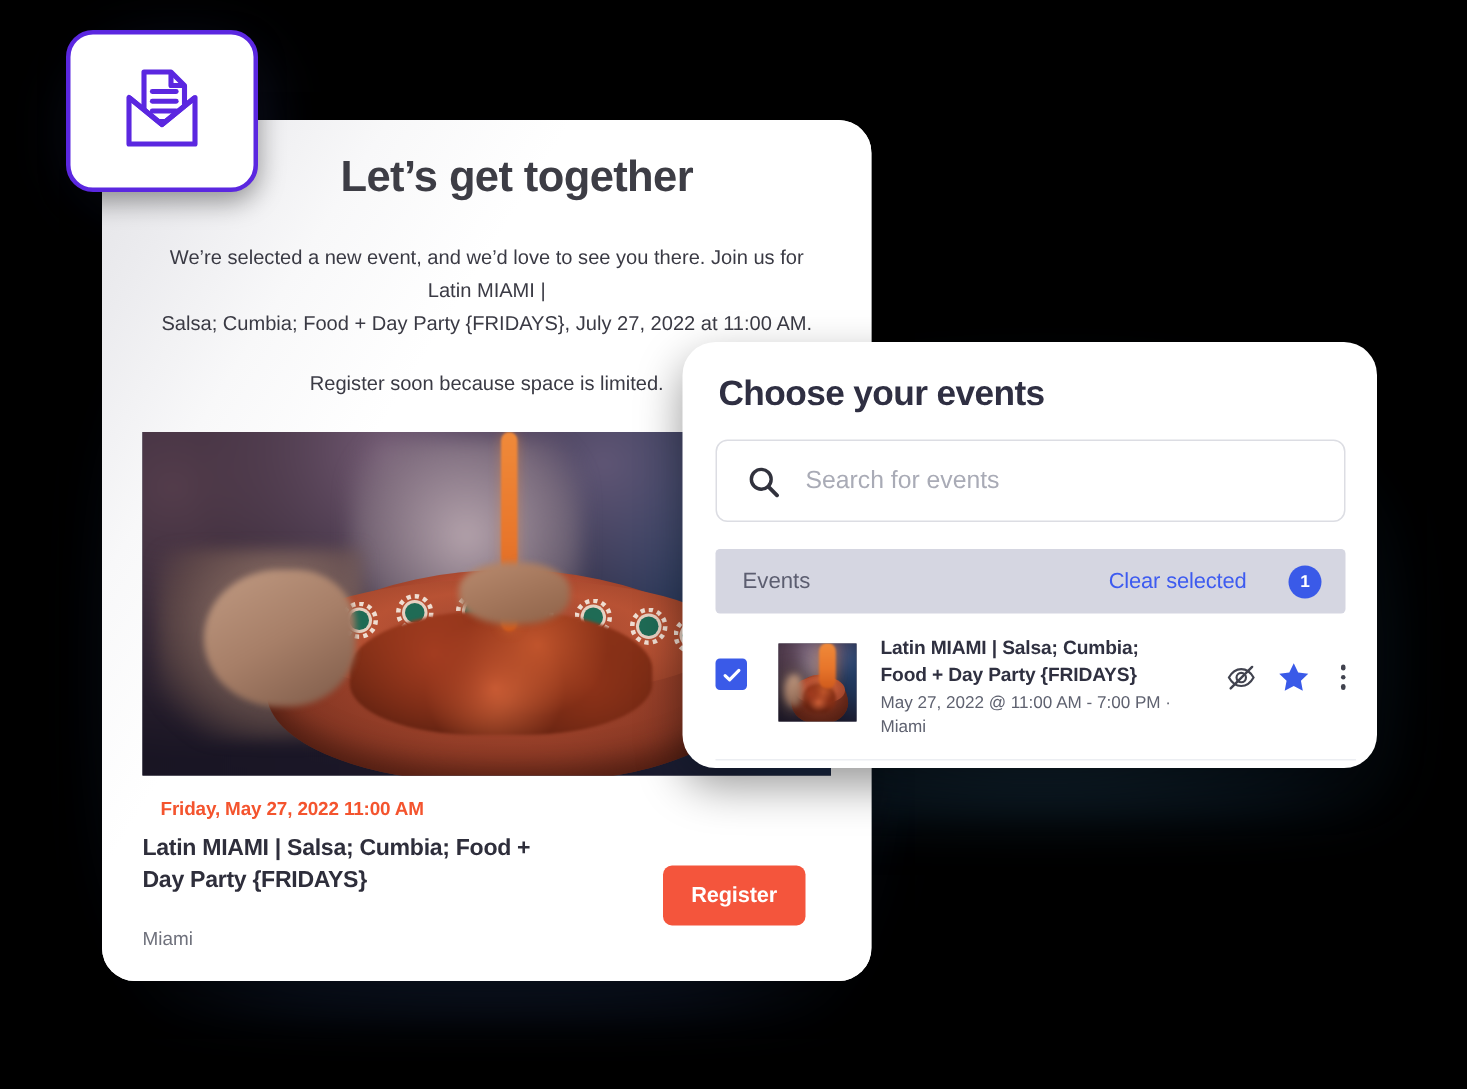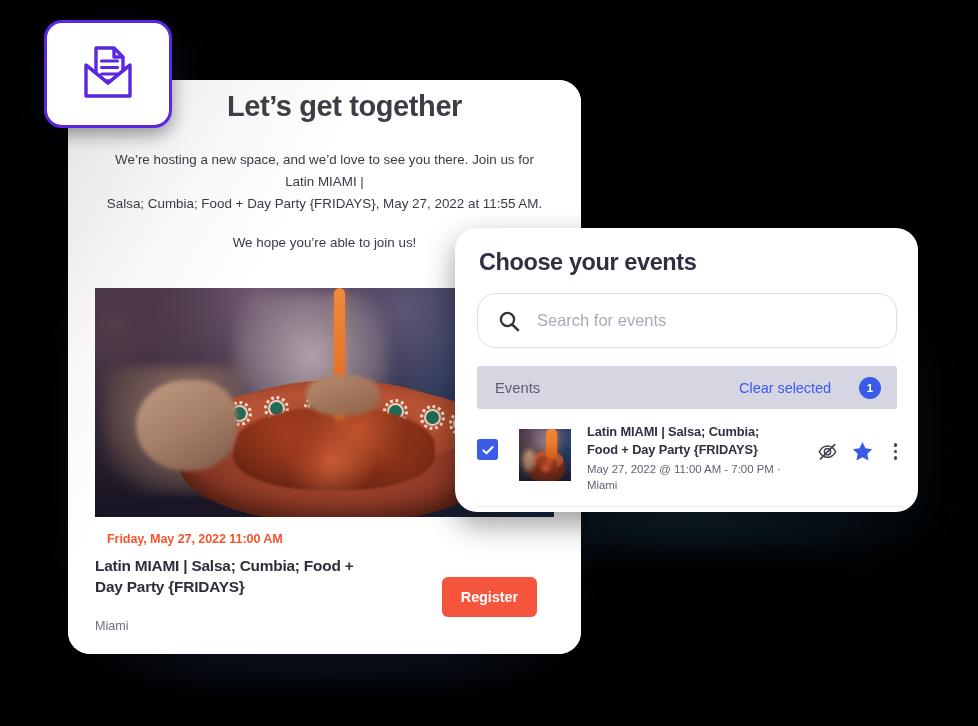--- a/index.html
+++ b/index.html
@@ -52,21 +52,21 @@
   #email-card-gradient {
     position: absolute; inset: 0;
     background: linear-gradient(122deg, #e3e3e6 0%, #ececef 10%, #f8f8f9 22%, #ffffff 36%, #ffffff 100%);
   }
   #email-inner {
     position: relative;
     padding: 0 28px;
   }
 
   #email-title {
-    margin-top: 10px;
+    margin-top: 22px;
     text-align: center;
     font-size: 29px;
     font-weight: bold;
     letter-spacing: -0.4px;
     color: #3d3d45;
     padding-left: 40px;
   }
 
   #email-body {
     margin-top: 26px;
@@ -243,21 +243,21 @@
     font-weight: bold;
     color: #2f2f42;
     letter-spacing: -0.4px;
   }
 
   #search-wrap {
     position: relative;
     margin: 17px 21px 0 22px;
     height: 55px;
     border: 1px solid #dcdde3;
-    border-radius: 19px;
+    border-radius: 8px;
     display: flex;
     align-items: center;
   }
   #search-icon { margin-left: 20px; display: flex; }
   #search-input {
     flex: 1;
     border: none;
     outline: none;
     background: transparent;
     font-family: "Liberation Sans", sans-serif;
@@ -384,22 +384,23 @@
   <div class="shadow-blob" id="panel-shadow"></div>
   <div class="shadow-blob" id="tile-shadow"></div>
 
   <div id="email-card">
     <div id="email-card-gradient"></div>
 
     <div id="email-inner">
       <div id="email-title">Let’s get together</div>
 
       <div id="email-body">
-        <div>We’re hosting a new space, and we’d love to see you there. Join us for Latin MIAMI |</div>
-        <div>Salsa; Cumbia; Food + Day Party {FRIDAYS}, May 27, 2022 at 11:55 AM.</div>
+        <div>We’re selected a new event, and we’d love to see you there. Join us for Latin MIAMI |</div>
+        <div>Salsa; Cumbia; Food + Day Party {FRIDAYS}, July 27, 2022 at 11:00 AM.</div>
+        <div id="email-body-l2">Register soon because space is limited.</div>
         <div id="email-body-l3">We hope you’re able to join us!</div>
       </div>
     </div>
 
     <div id="hero-photo">
       <div class="photo-art">
         <div class="bg"></div>
         <div class="blouse"></div>
         <div class="arm-left"></div>
         <div class="pot"></div>

